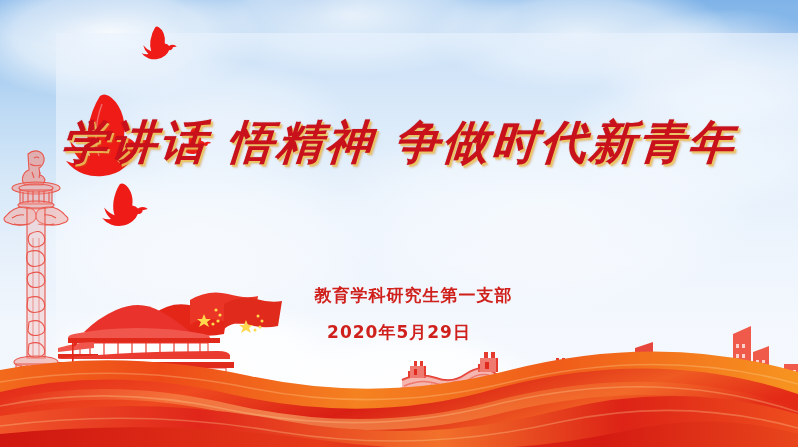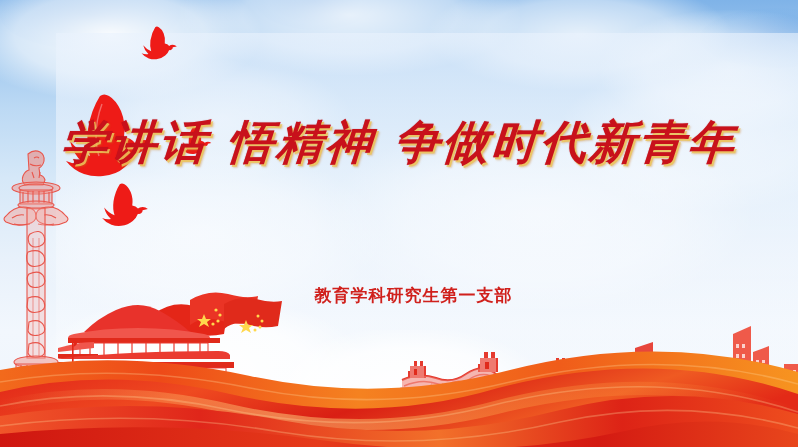--- a/index.html
+++ b/index.html
@@ -507,15 +507,16 @@
       <path d="M0 96 q140 -18 280 6 q140 22 280 -10 q120 -26 238 6"></path>
     </g>
   </svg>
 
   <div id="title-block">
     <div id="main-title">学讲话 悟精神 争做时代新青年</div>
   </div>
 
   <div id="subtitle-block">
     <div id="org-name">教育学科研究生第一支部</div>
+    <div id="slide-date">2020年5月29日</div>
   </div>
 
 </div>
 
 </body></html>

